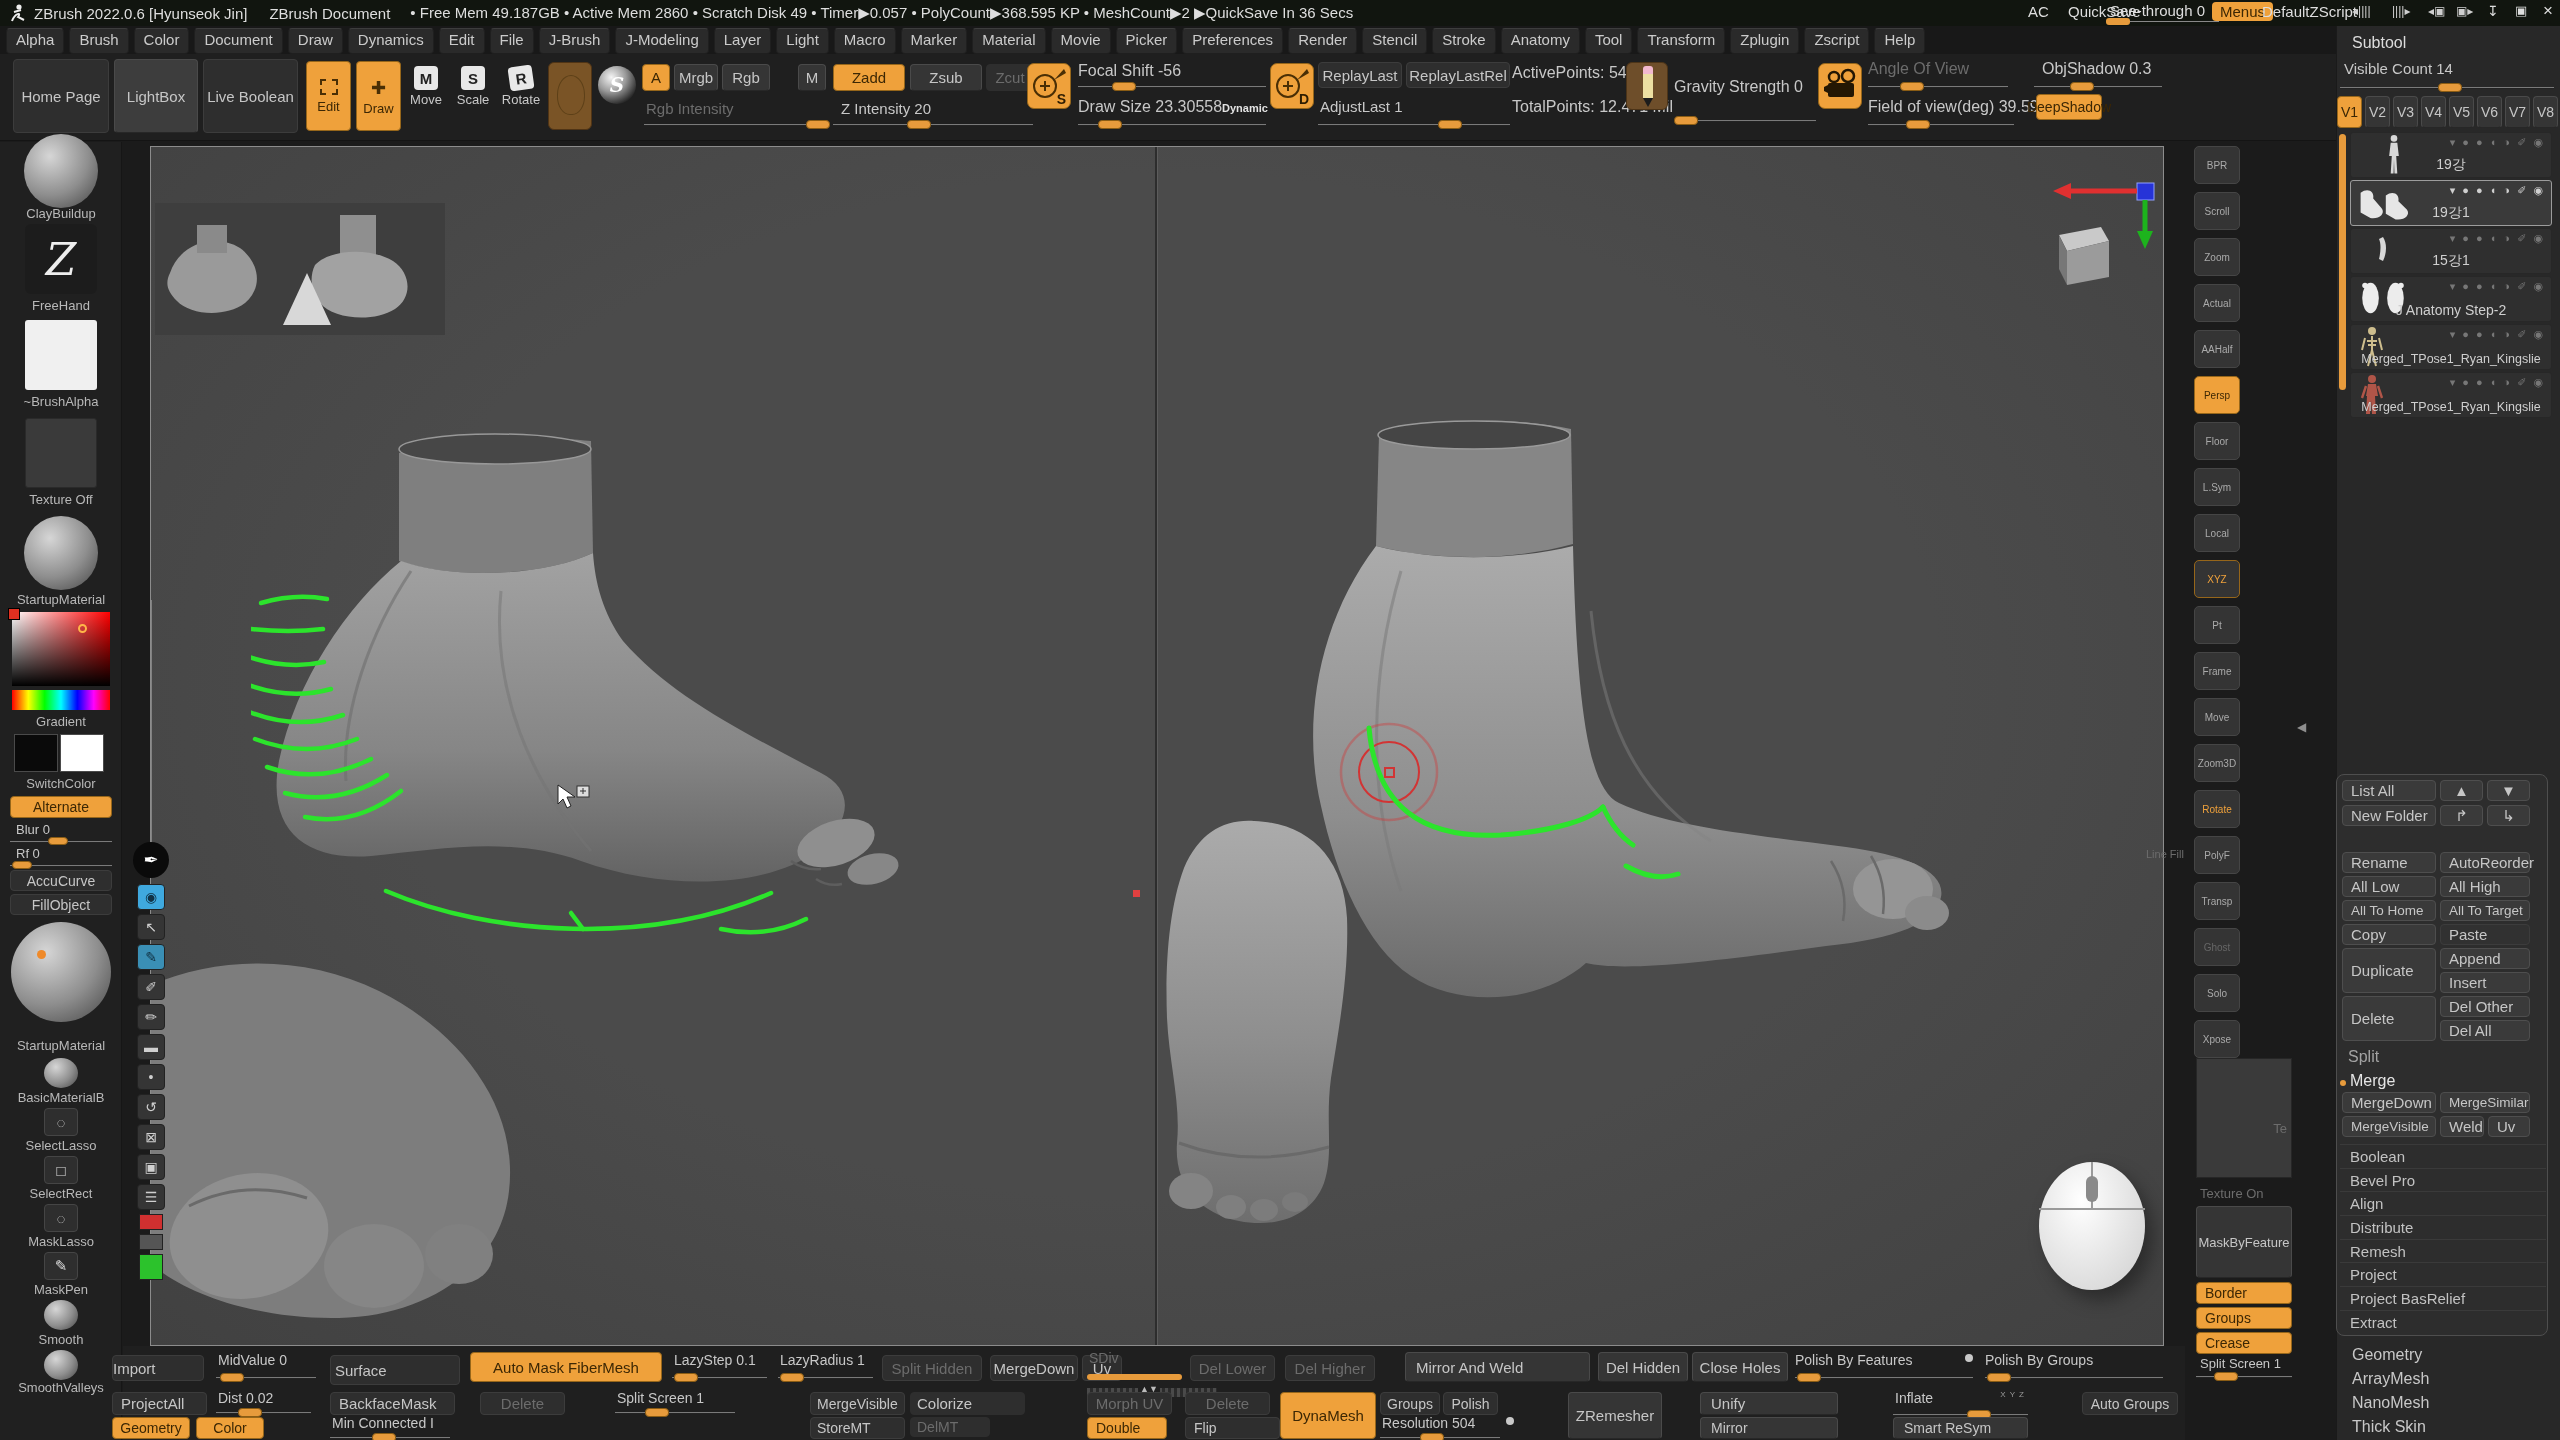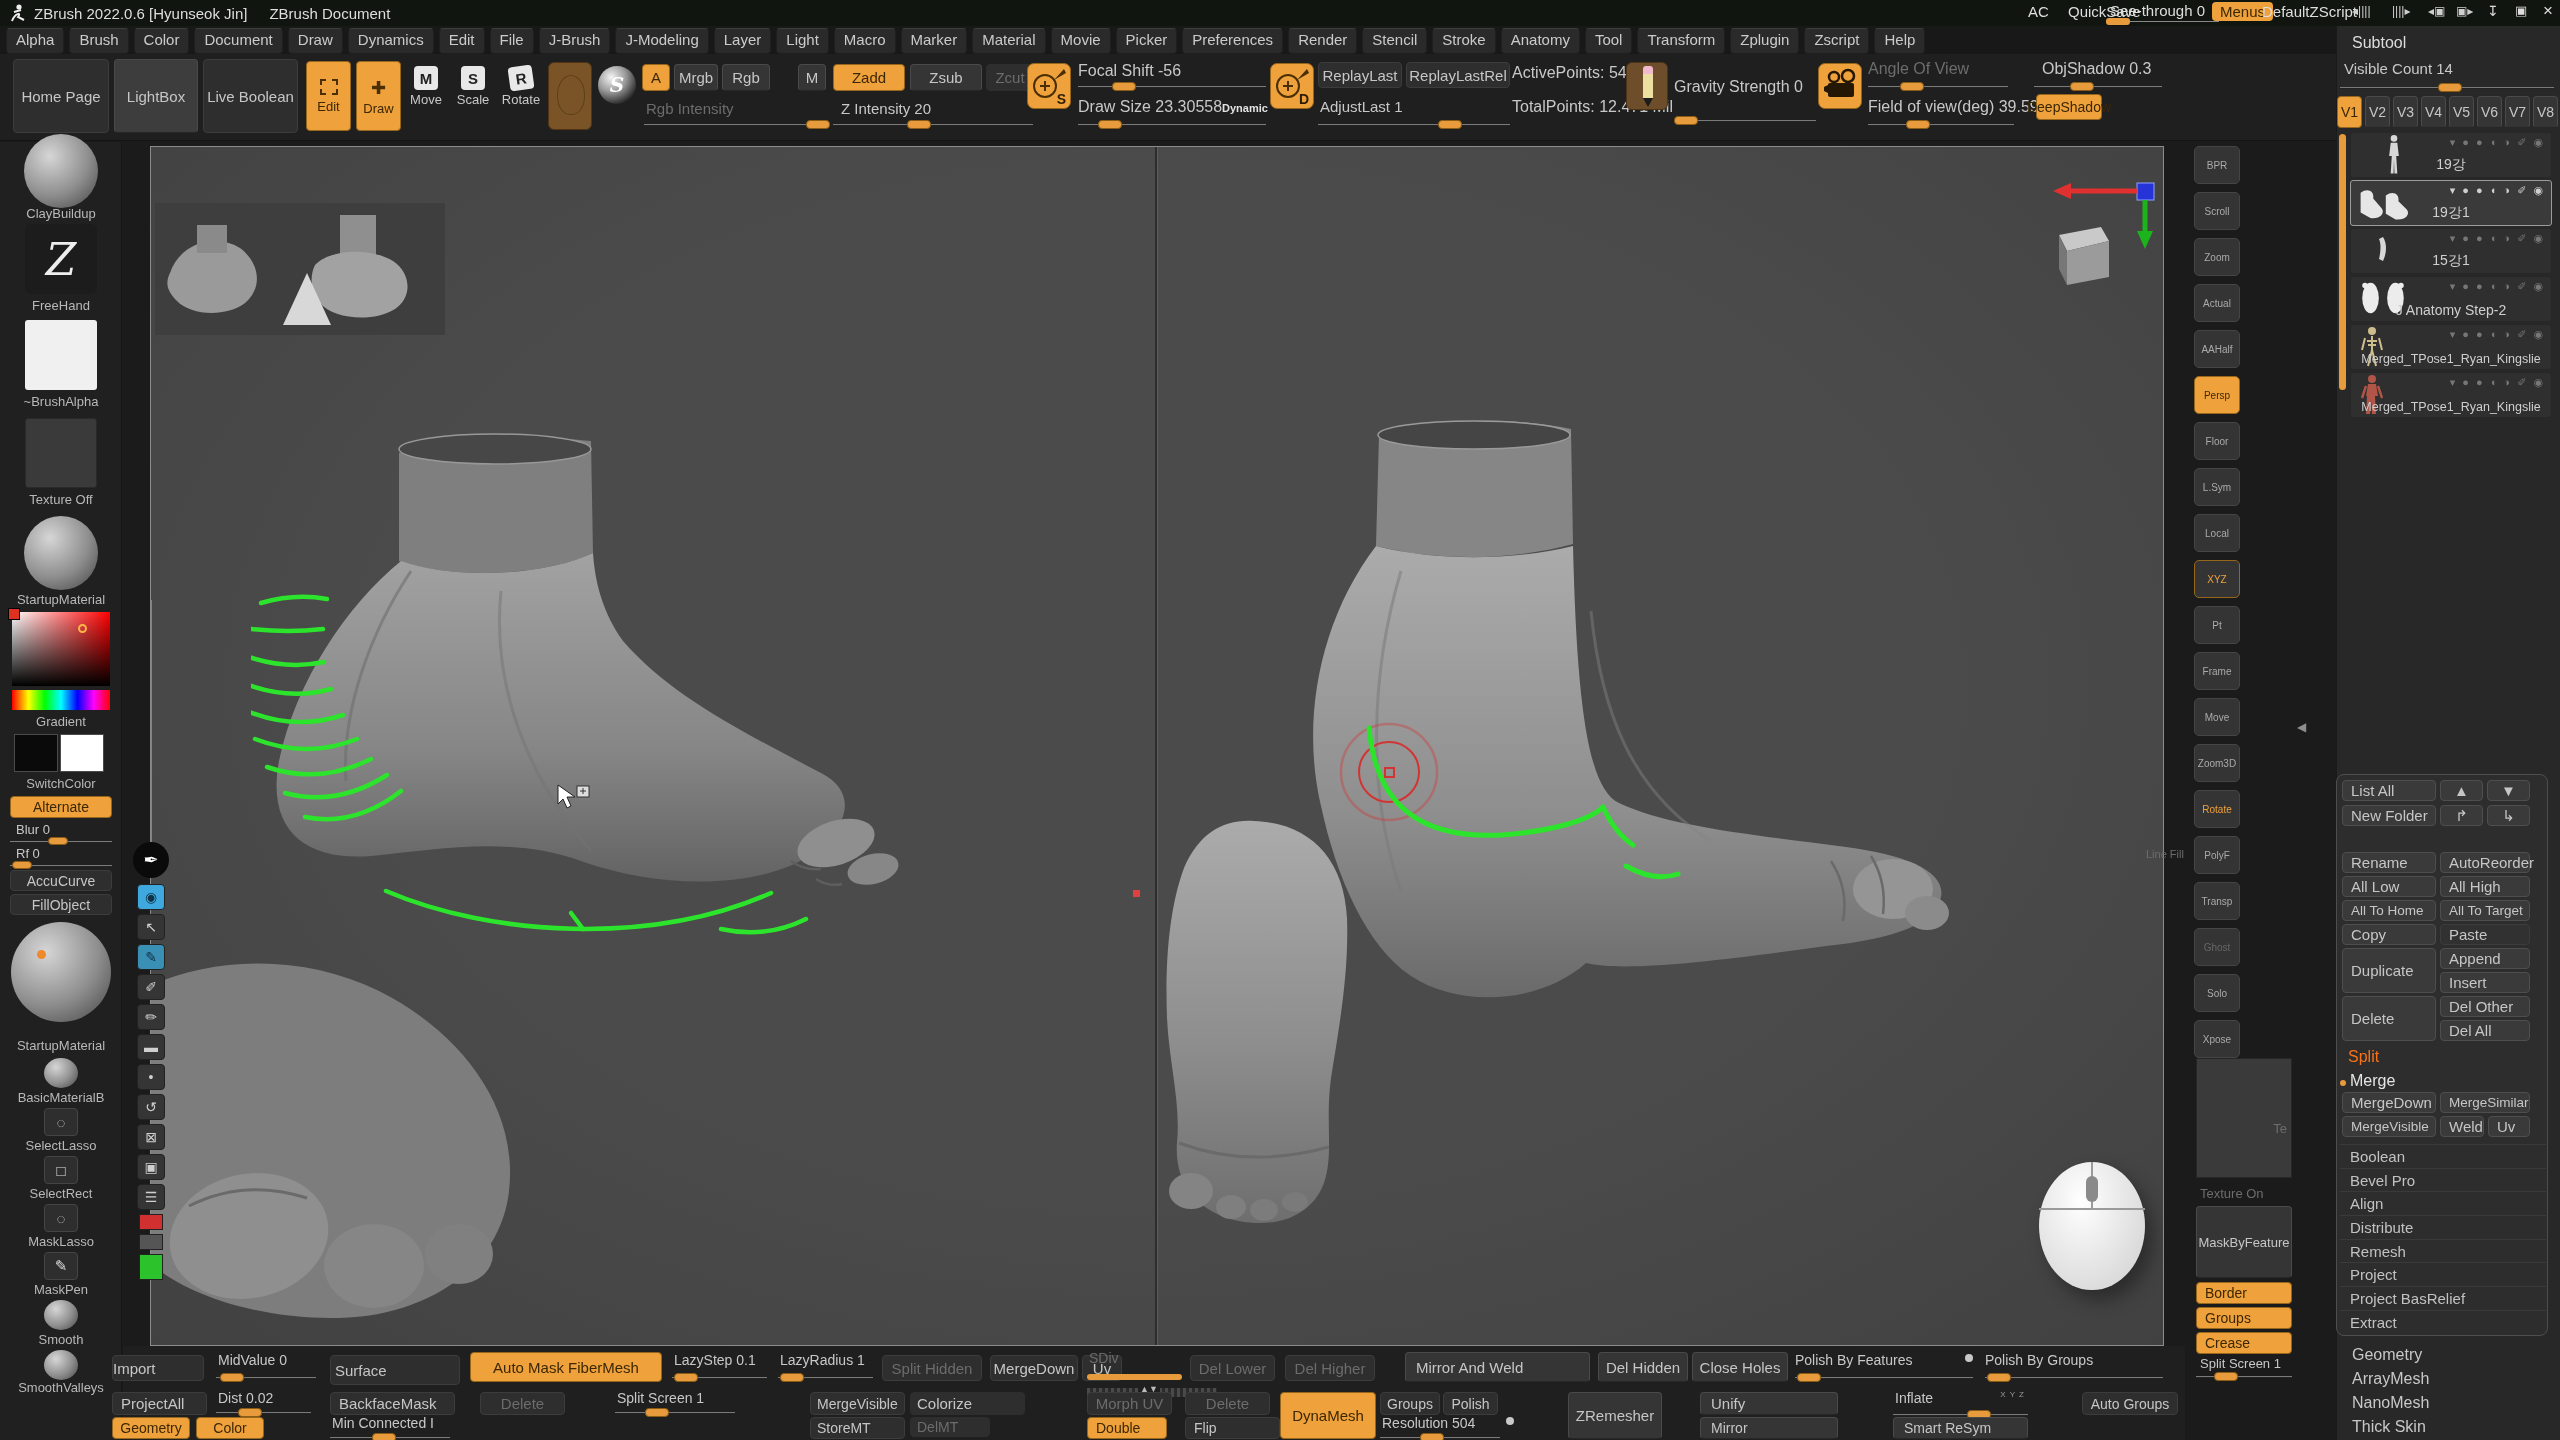--- a/index.html
+++ b/index.html
@@ -41,20 +41,21 @@
 
 <div id="root">
 
 <div class="ab" style="left:0;top:0;width:2560px;height:26px;background:#11150f;display:flex;align-items:center;color:#dedede;font-size:15px">
  <svg width="20" height="20" viewBox="0 0 20 20" style="margin:0 6px 0 8px">
   <circle cx="11" cy="4" r="2.6" fill="#eee"></circle>
         <path d="M4,18 C7,10 14,9 10,14 L16,17 M6,9 L13,7" stroke="#eee" stroke-width="2" fill="none"></path>
  </svg>
  <span style="margin-right:22px">ZBrush 2022.0.6 [Hyunseok Jin]</span>
  <span style="margin-right:20px">ZBrush Document</span>
+ <span>• Free Mem 49.187GB • Active Mem 2860 • Scratch Disk 49 •  Timer▶0.057 • PolyCount▶368.595 KP  • MeshCount▶2  ▶QuickSave In 36 Secs</span>
  <span class="ab" style="left:2028px;top:3px">AC</span>
  <span class="ab" style="left:2068px;top:3px">QuickSave</span>
  <span class="ab" style="left:2106px;top:2px;border-bottom:1px solid #888;padding:0 14px 2px 4px">See-through 0</span>
  <span class="ab" style="left:2106px;top:18px;width:24px;height:7px;border-radius:3px;background:#e79b3c"></span>
  <span class="ab org" style="left:2212px;top:2px;position:absolute;padding:1px 8px;border-radius:4px;background:#efa13b;color:#3c2704">Menus</span>
  <span class="ab" style="left:2262px;top:3px">DefaultZScript</span>
  <span class="ab" style="left:2352px;top:4px;font-size:12px;color:#cfcfcf">◂||||</span>
  <span class="ab" style="left:2392px;top:4px;font-size:12px;color:#cfcfcf">||||▸</span>
  <span class="ab" style="left:2428px;top:4px;font-size:12px;color:#cfcfcf">◂▣</span>
  <span class="ab" style="left:2456px;top:4px;font-size:12px;color:#cfcfcf">▣▸</span>
@@ -549,21 +550,21 @@
 <div class="stbtn" style="left:2440px;top:900px;width:90px;font-size:13.5px">All To Target</div>
 <div class="stbtn" style="left:2342px;top:924px;width:94px">Copy</div>
 <div class="stbtn dim" style="left:2440px;top:924px;width:90px;background:#313131;border-color:#3c3c3c">Paste</div>
 <div class="stbtn" style="left:2342px;top:948px;width:94px;height:45px">Duplicate</div>
 <div class="stbtn" style="left:2440px;top:948px;width:90px">Append</div>
 <div class="stbtn" style="left:2440px;top:972px;width:90px">Insert</div>
 <div class="stbtn" style="left:2342px;top:996px;width:94px;height:45px">Delete</div>
 <div class="stbtn" style="left:2440px;top:996px;width:90px">Del Other</div>
 <div class="stbtn" style="left:2440px;top:1020px;width:90px">Del All</div>
 
-<span class="ab" style="left:2348px;top:1048px;font-size:16px;color:#f97316">Split</span>
+<span class="ab" style="left:2348px;top:1048px;font-size:16px;color:#a3a3a3">Split</span>
 <span class="ab" style="left:2340px;top:1080px;width:6px;height:6px;border-radius:50%;background:#e79b3c"></span>
 <span class="ab" style="left:2350px;top:1072px;font-size:16px;color:#e5e5e5">Merge</span>
 <div class="stbtn" style="left:2342px;top:1092px;width:94px">MergeDown</div>
 <div class="stbtn" style="left:2440px;top:1092px;width:90px;font-size:13.5px">MergeSimilar</div>
 <div class="stbtn" style="left:2342px;top:1116px;width:94px;font-size:13.5px">MergeVisible</div>
 <div class="stbtn" style="left:2440px;top:1116px;width:44px">Weld</div>
 <div class="stbtn" style="left:2488px;top:1116px;width:42px">Uv</div>
 
 <div class="strowline" style="top:1144px">Boolean</div>
 <div class="strowline" style="top:1168px">Bevel Pro</div>

